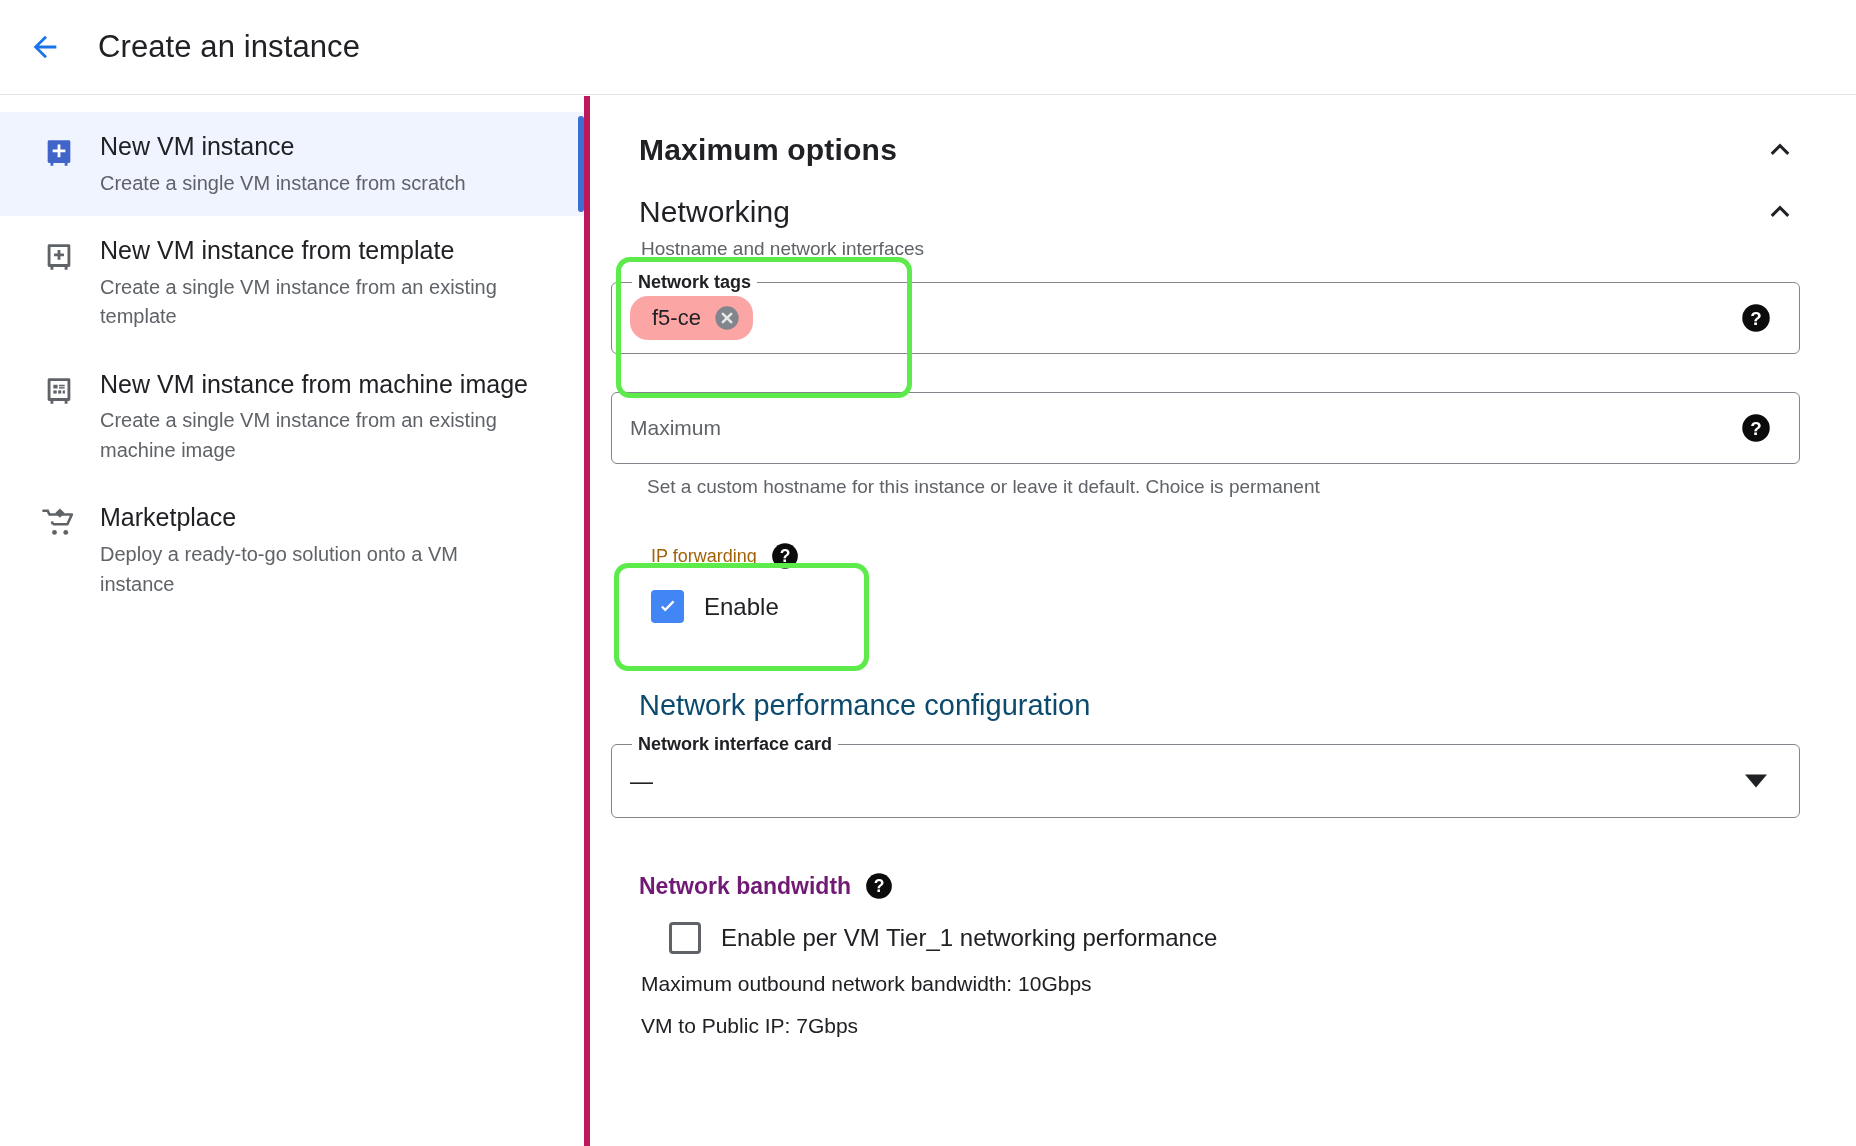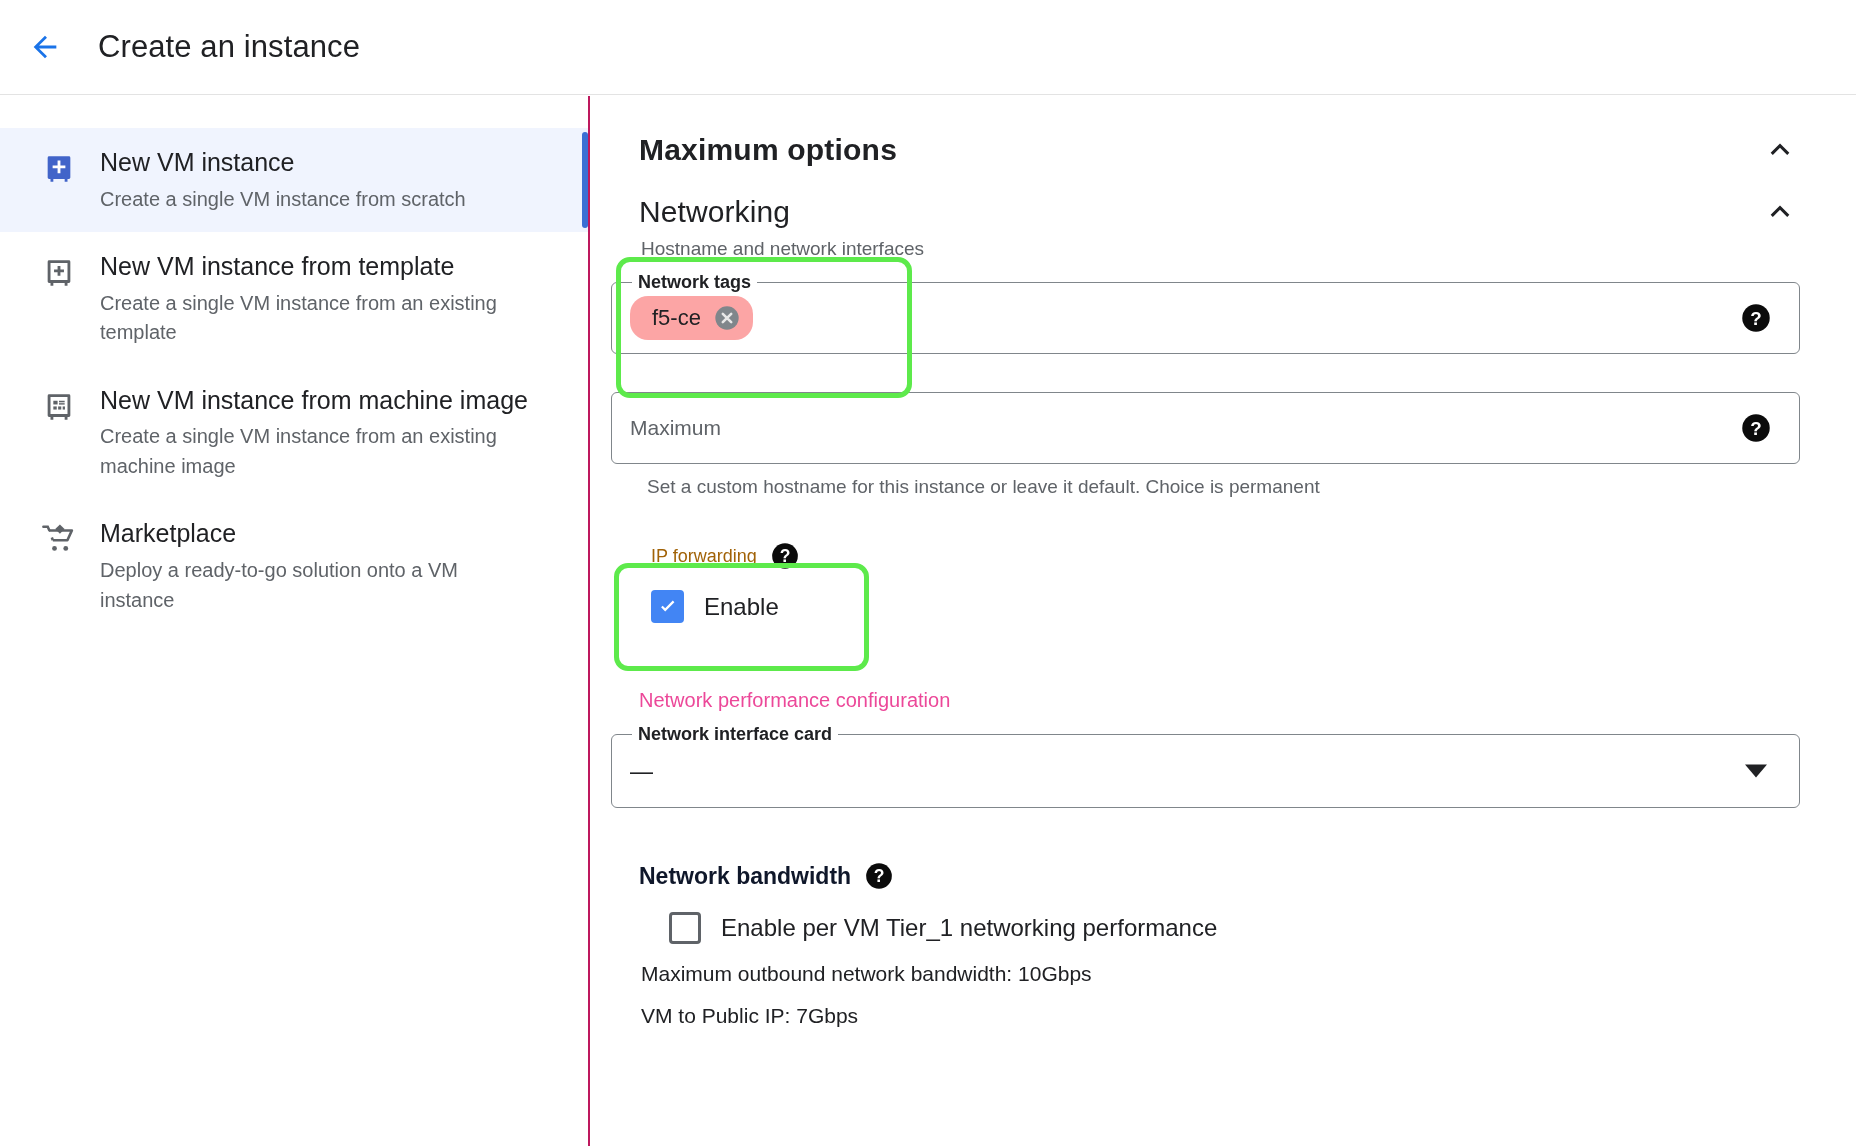--- a/index.html
+++ b/index.html
@@ -25,22 +25,22 @@
   }
   .back-btn svg { display: block; }
   .page-title {
     margin-left: 26px; font-size: 31px; color: #202124; font-weight: 400;
     letter-spacing: 0.1px;
   }
 
   
   .sidenav {
     position: absolute; left: 0; top: 96px; width: 590px; height: 1050px;
-    background: #ffffff; border-right: 2px solid #be185d;
-    padding-top: 32px;
+    background: #ffffff; border-right: 6px solid #be185d;
+    padding-top: 16px;
   }
   .nav-item {
     position: relative; display: flex; align-items: flex-start;
     padding: 18px 28px 18px 40px; cursor: pointer;
   }
   .nav-item.selected { background: #f0f4fe; }
   .nav-item.selected::after {
     content: ""; position: absolute; right: 0; top: 50%;
     transform: translateY(-50%);
     width: 6px; height: 96px; background: #3b6fd4; border-radius: 3px;
@@ -127,28 +127,28 @@
     width: 33px; height: 33px; background: #4285f4; border-radius: 4px;
     display: flex; align-items: center; justify-content: center;
   }
   .cb-off {
     width: 32px; height: 32px; border: 3px solid #5f6368; border-radius: 4px; background: #fff;
   }
   .cb-label { font-size: 24px; color: #202124; }
 
   
   .npc-title {
-    font-size: 20px; color: #ec4899; font-weight: 400;
+    font-size: 29px; color: #0c4a6e; font-weight: 400;
     padding-left: 48px; margin-top: 66px;
   }
   .nbw-title-row {
     display: flex; align-items: center; gap: 14px;
     padding-left: 48px; margin-top: 54px;
   }
-  .nbw-title { font-size: 23px; font-weight: 700; color: #0f172a; }
+  .nbw-title { font-size: 23px; font-weight: 700; color: #701a75; }
   .nbw-cb-row { display: flex; align-items: center; gap: 20px; padding-left: 78px; margin-top: 22px; cursor: pointer; }
   .bw-line { font-size: 21px; color: #202124; padding-left: 50px; margin-top: 18px; }
 
   .select-caret {
     position: absolute; right: 32px; top: 50%; transform: translateY(-50%);
     width: 0; height: 0; border-left: 11px solid transparent;
     border-right: 11px solid transparent; border-top: 13px solid #202124;
   }
 </style>
 </head>

